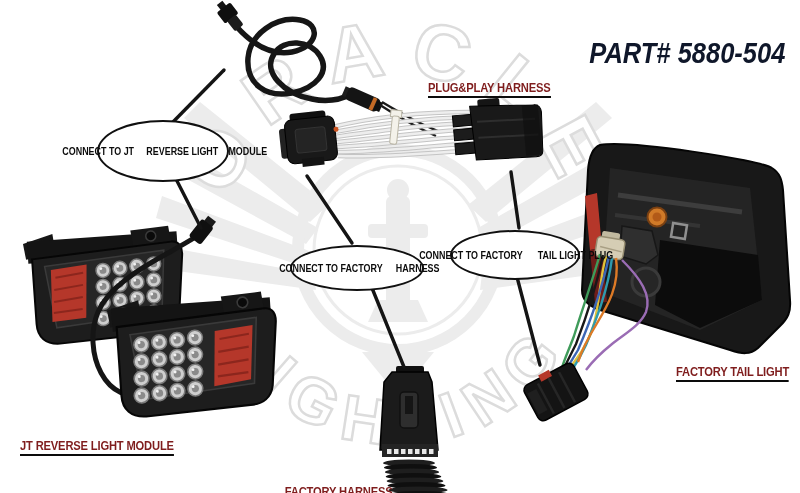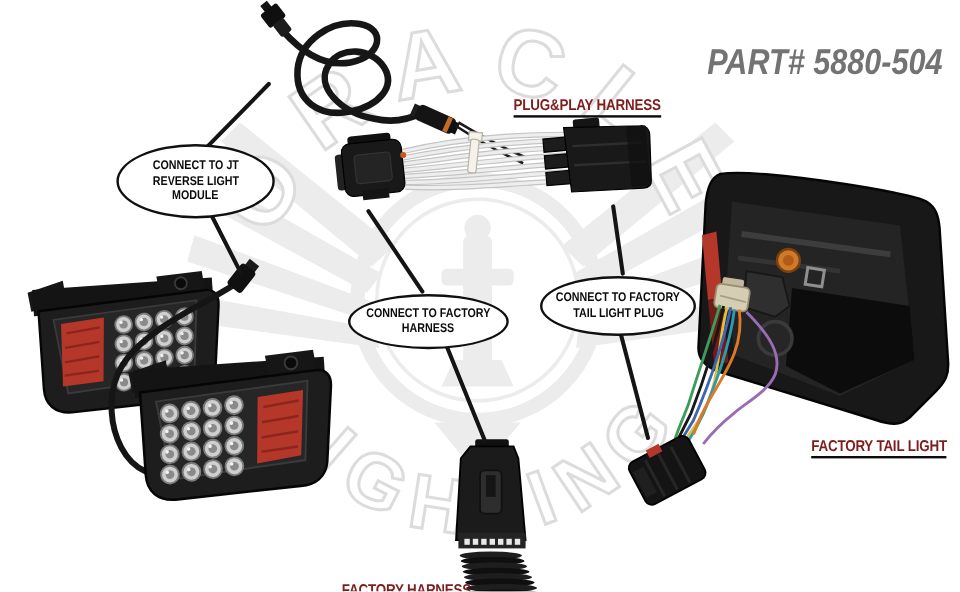--- a/index.html
+++ b/index.html
@@ -2,35 +2,35 @@
 <html><head>
 <meta charset="utf-8">
 <style>
   html,body{margin:0;padding:0;background:#ffffff;}
   .stage{position:relative;width:800px;height:493px;background:#fff;overflow:hidden;
          font-family:"Liberation Sans",sans-serif;color:#0d0d0d;}
   svg{position:absolute;left:0;top:0;}
 
   
   .title{position:absolute;left:572px;top:38px;width:224px;text-align:center;
-         font-weight:bold;font-style:italic;line-height:1.0;color:#737373;}
+         font-weight:bold;font-style:italic;line-height:1.0;color:#0f172a;}
   .title div{font-size:30px;white-space:nowrap;}
   .title .tl{display:inline-block;transform:scaleX(.85);transform-origin:center;}
 
   
   .comp-label{position:absolute;font-weight:bold;font-size:13px;color:#7f1d1d;}
   .comp-label .u{display:inline-block;transform:scaleX(.86);transform-origin:left center;
                  border-bottom:2px solid #0c0c0c;padding-bottom:1px;white-space:nowrap;
                  letter-spacing:-0.2px;}
   .comp-label.centered{line-height:1.12;margin-top:36px;}
   .comp-label.centered .u{transform-origin:center center;}
 
   
   .callout{position:absolute;background:#fff;border:2.5px solid #101010;border-radius:50%;
-           display:flex;flex-direction:column;align-items:center;justify-content:center;
+           display:flex;flex-direction:row;align-items:center;justify-content:center;
            text-align:center;font-weight:bold;font-size:10.5px;line-height:1.22;color:#0b0b0b;}
   .callout div{transform:scaleX(.85);white-space:nowrap;}
 
   .ptr{stroke:#141414;stroke-width:3.4;stroke-linecap:round;}
   .wm-letter{font-weight:bold;}
 </style>
 </head>
 <body>
 
 <div class="stage">
@@ -283,20 +283,23 @@
   </svg>
 
   <div class="title">
     <div><span class="tl">PART# 5880-504</span></div>
   </div>
 
   <div class="comp-label" style="left:428px;top:80px;">
     <span class="u">PLUG&amp;PLAY HARNESS</span>
   </div>
 
+  <div class="comp-label" style="left:20px;top:438px;">
+    <span class="u">JT REVERSE LIGHT MODULE</span>
+  </div>
 
   <div class="comp-label centered" style="left:276px;top:449px;width:120px;">
     <div><span class="u">FACTORY HARNESS</span></div>
   </div>
 
   <div class="comp-label" style="left:640px;top:364px;margin-left:36px;">
     <span class="u">FACTORY TAIL LIGHT</span>
   </div>
 
   <div class="callout" style="left:97px;top:120px;width:128px;height:58px;">

